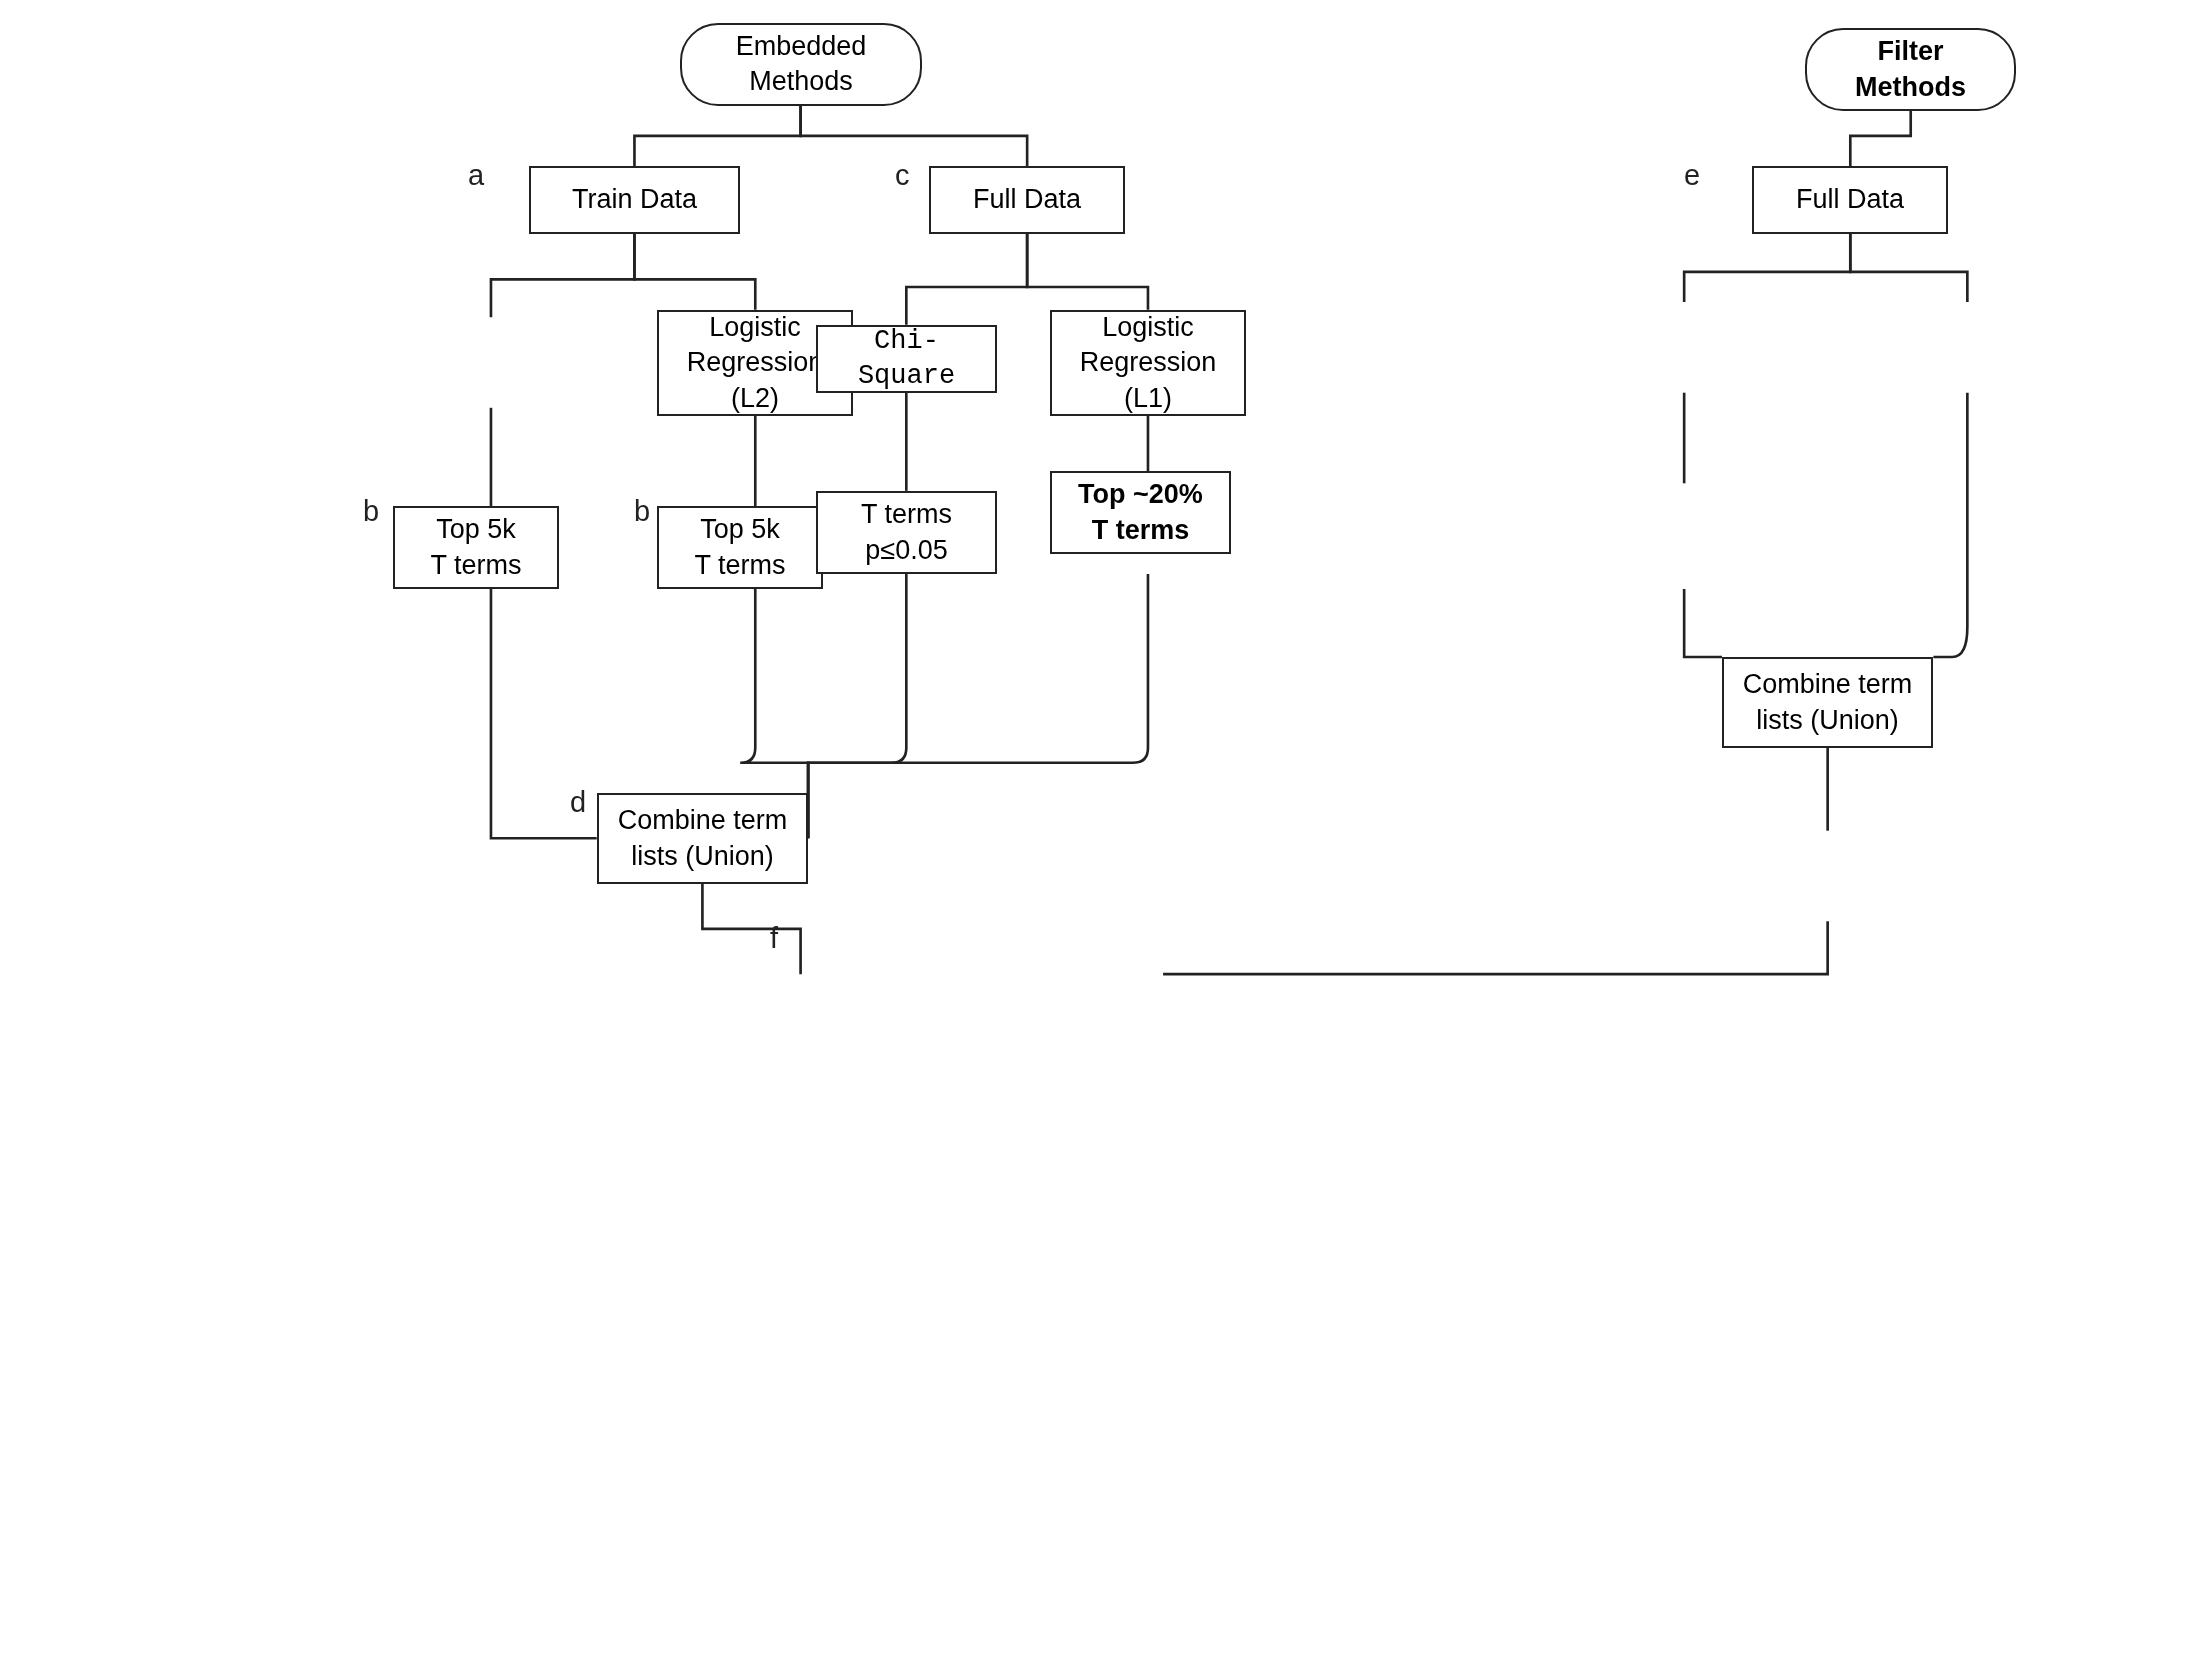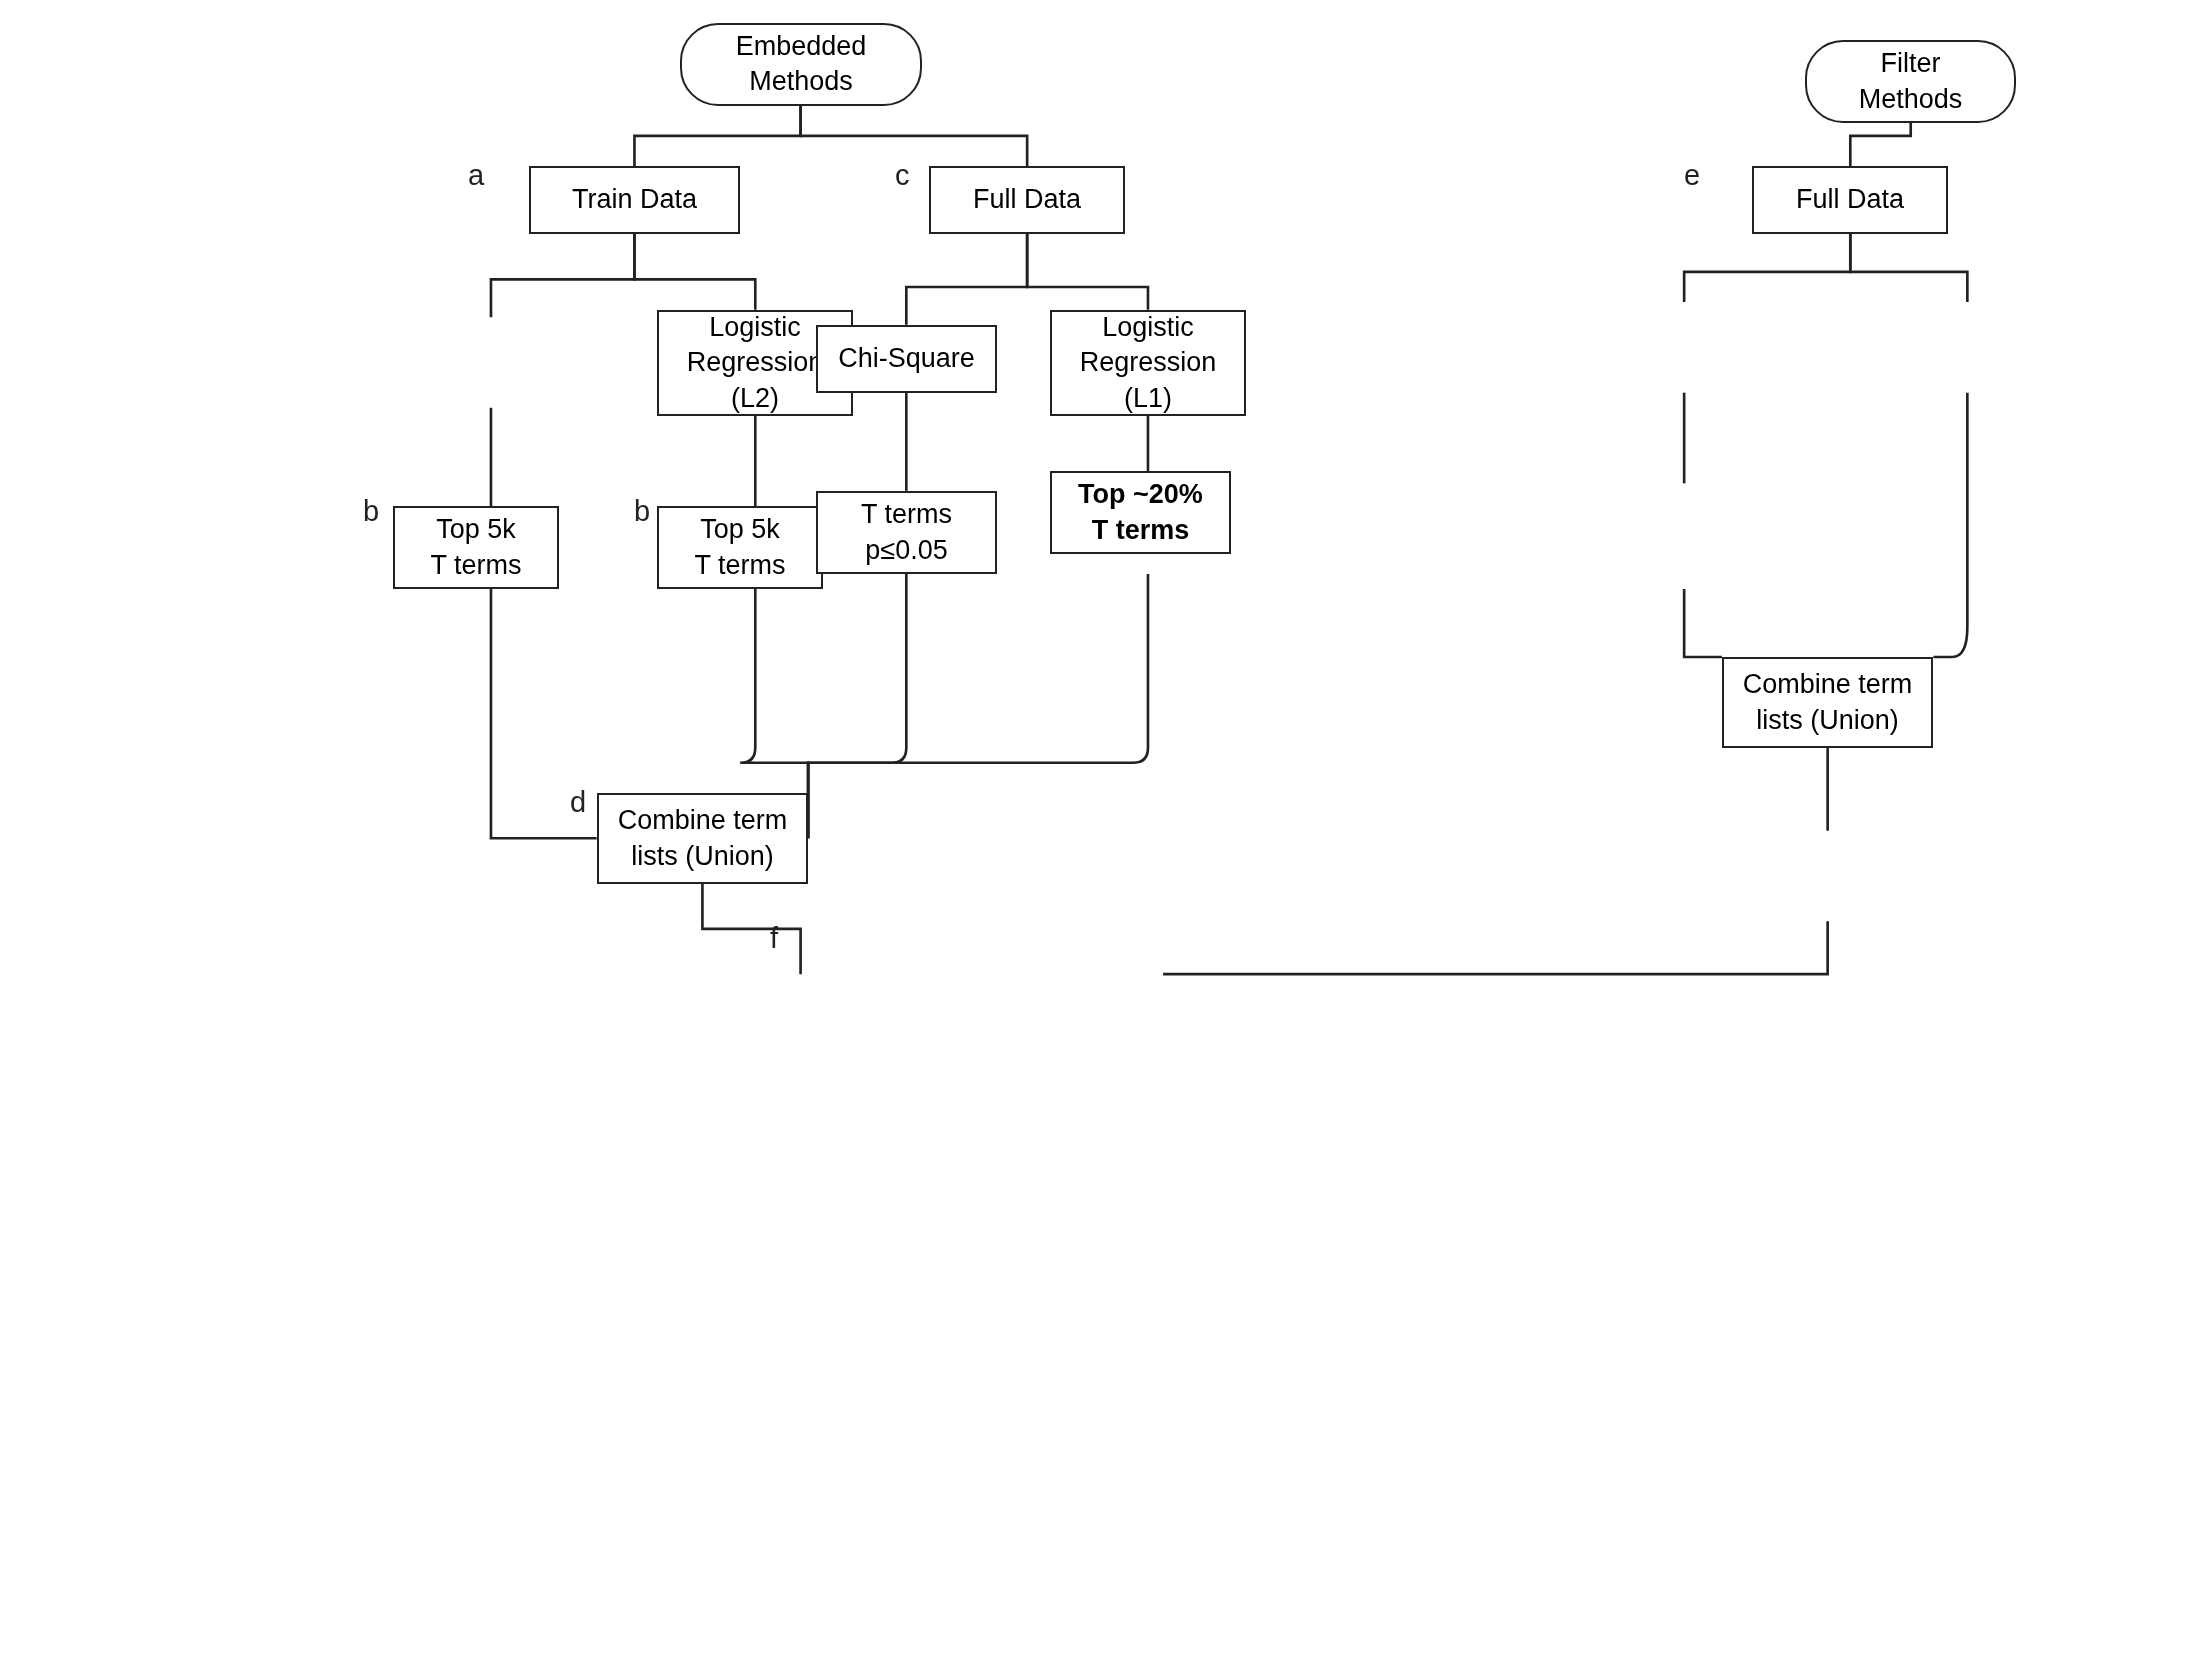--- a/index.html
+++ b/index.html
@@ -98,36 +98,36 @@
     <path d="M 2230 780 L 2230 870 L 2280 870 L 2280 870"></path>
 
     <path d="M 2420 990 L 2420 1100"></path>
 
     <path d="M 2420 1220 L 2420 1290 L 1540 1290"></path>
 
   </svg>
 
   <div class="node node-rounded" style="left:680px; top:22.7px; width:242px; height:83px;">Embedded<br>Methods</div>
 
-  <div class="node node-rounded" style="left:1805px; top:40px; width:211px; height:83px;">Filter<br>Methods</div>
+  <div class="node node-rounded" style="left:1805px; top:28px; width:211px; height:83px;font-weight:bold;">Filter<br>Methods</div>
 
   <div class="node" style="left:529px; top:166px; width:211px; height:68px;">Train Data</div>
 
   <div class="node" style="left:929px; top:166px; width:196px; height:68px;">Full Data</div>
 
   <div class="node" style="left:1752px; top:166px; width:196px; height:68px;">Full Data</div>
 
 
   <div class="node" style="left:657px; top:310px; width:196px; height:106px;">Logistic<br>Regression<br>(L2)</div>
 
   <div class="node" style="left:393px; top:506px; width:166px; height:83px;">Top 5k<br>T terms</div>
 
   <div class="node" style="left:657px; top:506px; width:166px; height:83px;">Top 5k<br>T terms</div>
 
-  <div class="node" style="left:816px; top:325px; width:181px; height:68px;">Chi-Square</div>
+  <div class="node" style="left:816px; top:325px; width:181px; height:68px;font-family:Liberation Mono, monospace;">Chi-Square</div>
 
   <div class="node" style="left:1050px; top:310px; width:196px; height:106px;">Logistic<br>Regression<br>(L1)</div>
 
   <div class="node" style="left:816px; top:491px; width:181px; height:83px;">T terms<br>p≤0.05</div>
 
   <div class="node" style="left:1050px; top:471px; width:181px; height:83px;font-weight:bold;">Top ~20%<br>T terms</div>
 
   <div class="node" style="left:597px; top:793px; width:211px; height:91px;">Combine term<br>lists (Union)</div>
 
 

